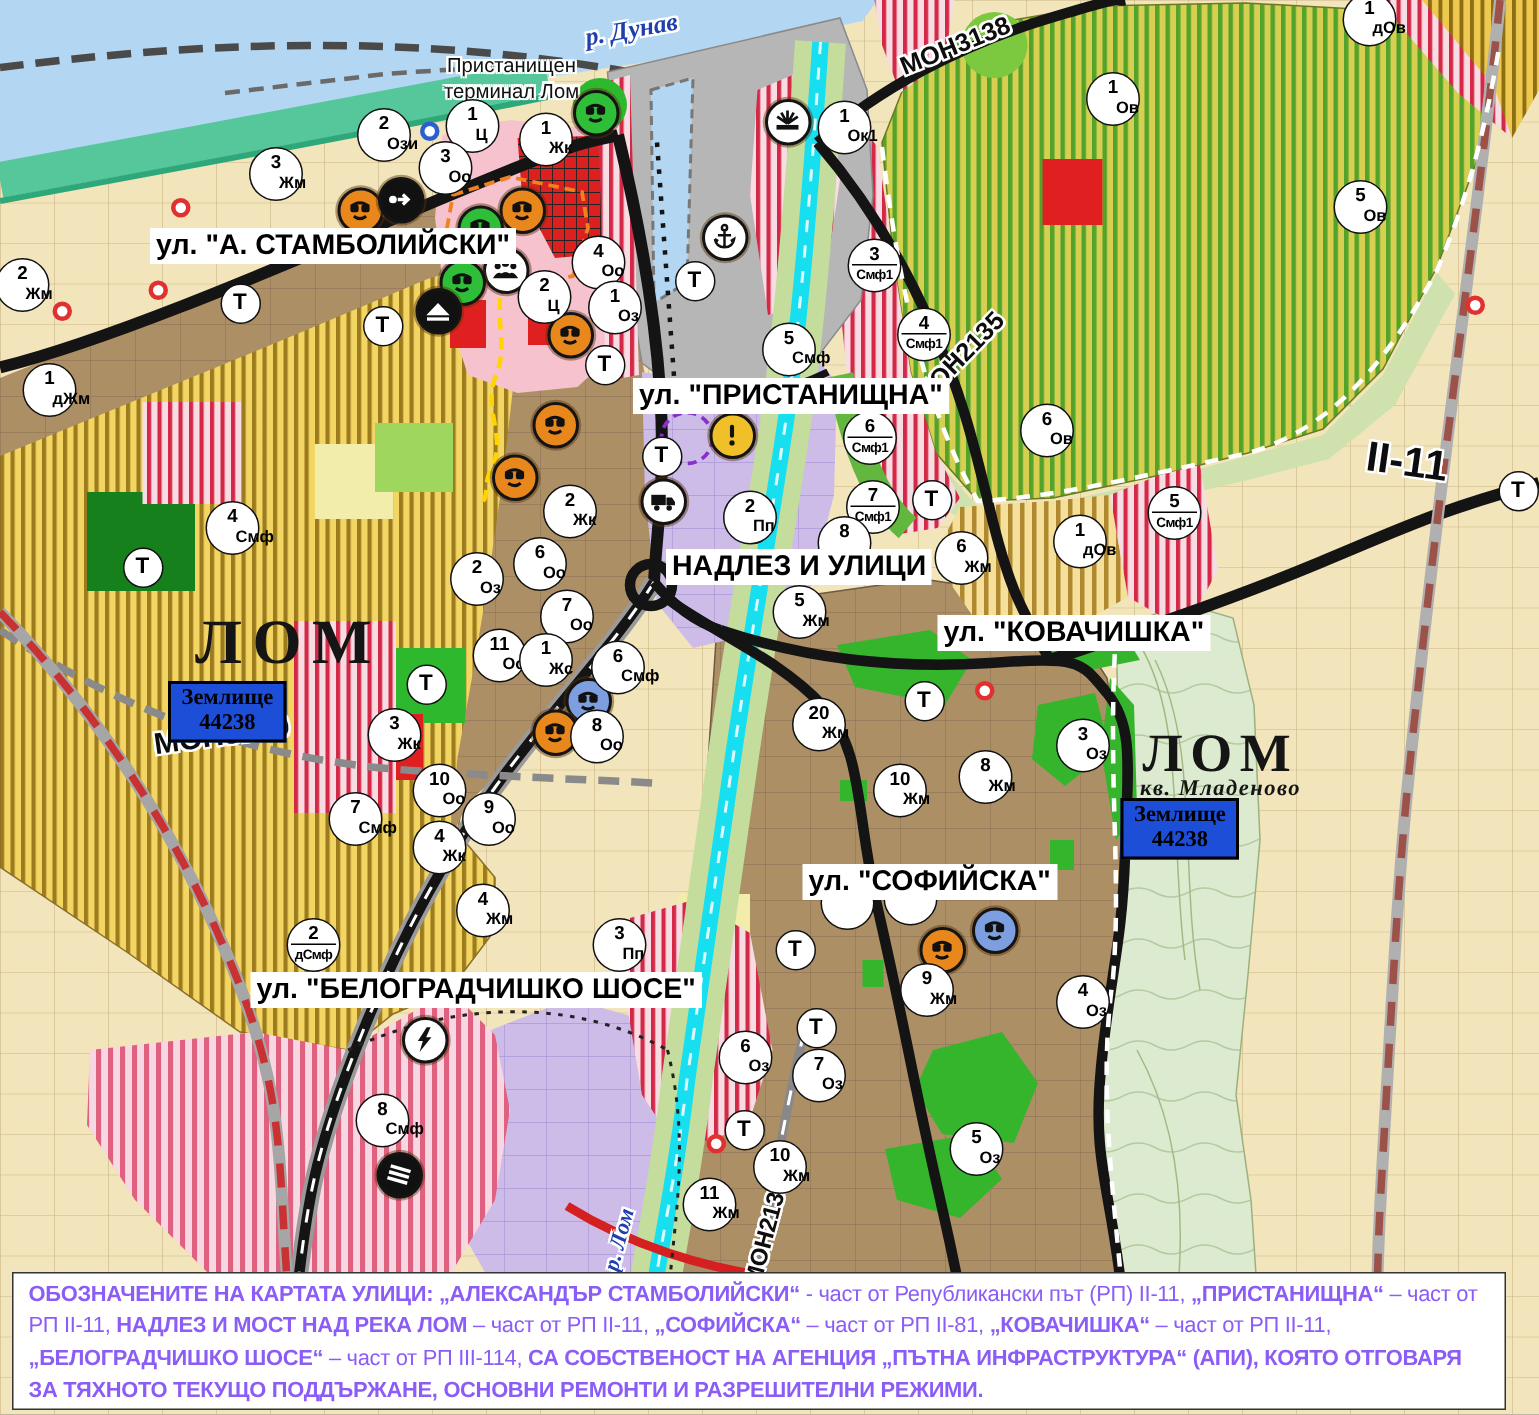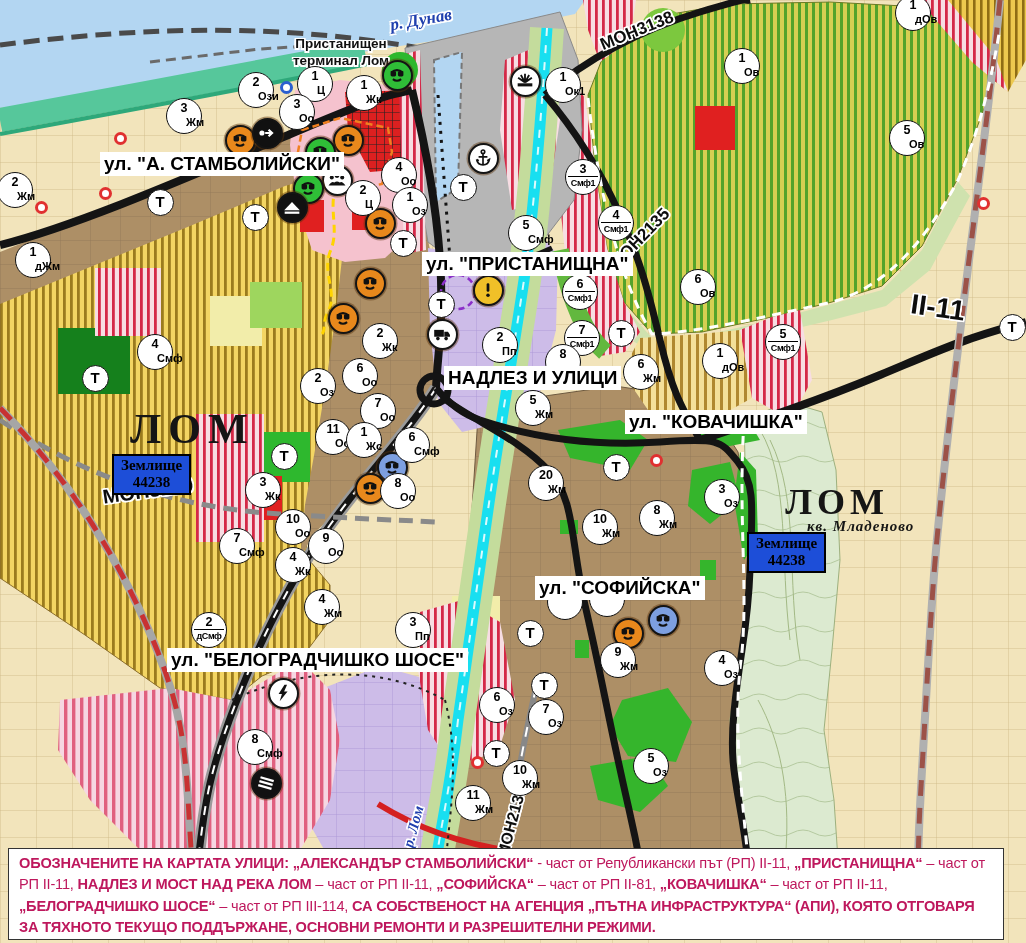--- a/index.html
+++ b/index.html
@@ -22,29 +22,29 @@
   .dotm{position:absolute;width:13px;height:13px;border-radius:50%;background:#fff;
         box-sizing:border-box;z-index:27;}
   .street{position:absolute;background:#fff;color:#000;font-weight:bold;font-size:19px;
           padding:1px 4px;white-space:nowrap;z-index:40;}
   .roadlbl{position:absolute;font-weight:bold;color:#0d0d0d;white-space:nowrap;z-index:20;transform-origin:center;}
   .lbl{position:absolute;z-index:22;}
   .water-lbl{color:#1f3fae;font-family:"Liberation Serif",serif;font-weight:bold;font-style:italic;
              font-size:17px;transform:rotate(-10deg);}
   .riverlom-lbl{color:#1f3fae;font-family:"Liberation Serif",serif;font-weight:bold;font-style:italic;
              font-size:15px;transform:rotate(-75deg);transform-origin:left top;}
-  .port-lbl{width:150px;text-align:center;font-weight:bold;font-size:13.5px;line-height:1.25;color:#101010;}
+  .port-lbl{width:150px;text-align:center;font-weight:normal;font-size:13.5px;line-height:1.25;color:#101010;}
   .city{position:absolute;font-family:"Liberation Serif",serif;font-weight:bold;color:#151515;z-index:24;}
   .city .big1{font-size:42px;letter-spacing:7px;line-height:1;}
   .city .big2{font-size:36px;letter-spacing:5px;line-height:1;}
-  .city .sub{display:block;font-size:15px;font-style:italic;letter-spacing:1px;text-align:center;margin-top:-2px;margin-left:47px;}
+  .city .sub{display:block;font-size:15px;font-style:italic;letter-spacing:1px;text-align:center;margin-top:-2px;}
   .plate{position:absolute;background:#1d4ed8;border:2px solid #000;padding:1px 7px;text-align:center;
          font-family:"Liberation Serif",serif;font-weight:bold;font-size:15px;line-height:1.15;z-index:35;color:#000;}
   #footer{position:absolute;left:8px;top:848px;width:974px;height:82px;background:#fff;border:1px solid #333;
-          padding:4px 10px;z-index:50;font-size:14.6px;line-height:1.47;color:#be185d;letter-spacing:-0.2px;}
+          padding:4px 10px;z-index:50;font-size:14.6px;line-height:1.47;color:#8b5cf6;letter-spacing:-0.2px;}
   #footer b{font-weight:bold;}
 </style>
 </head>
 <body>
 
 <div id="stage">
 
   <svg id="bg" width="1026" height="943" viewBox="0 0 1026 943">
     <defs>
       <pattern id="pBeige" width="36" height="27" patternUnits="userSpaceOnUse">

